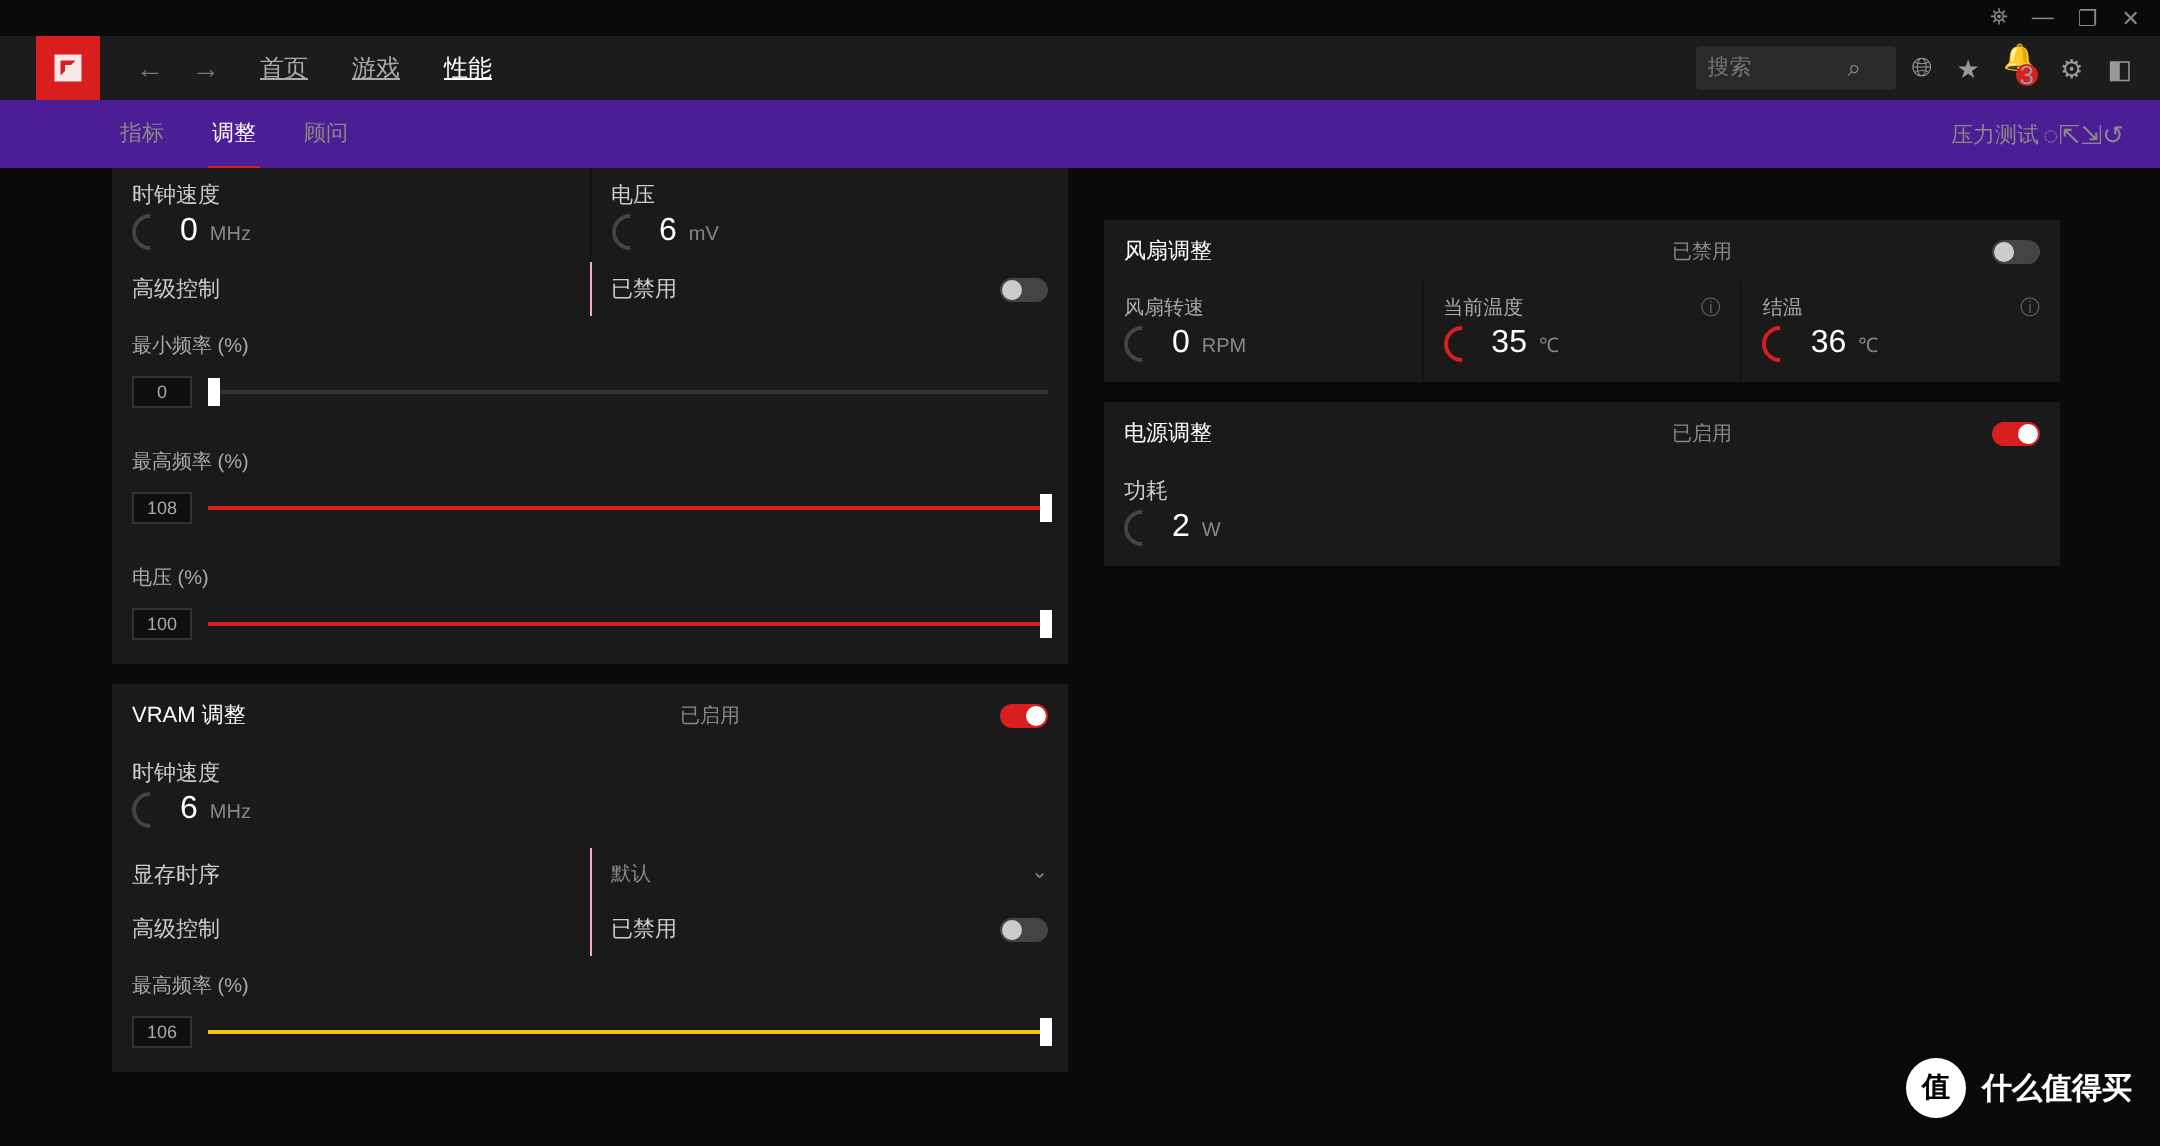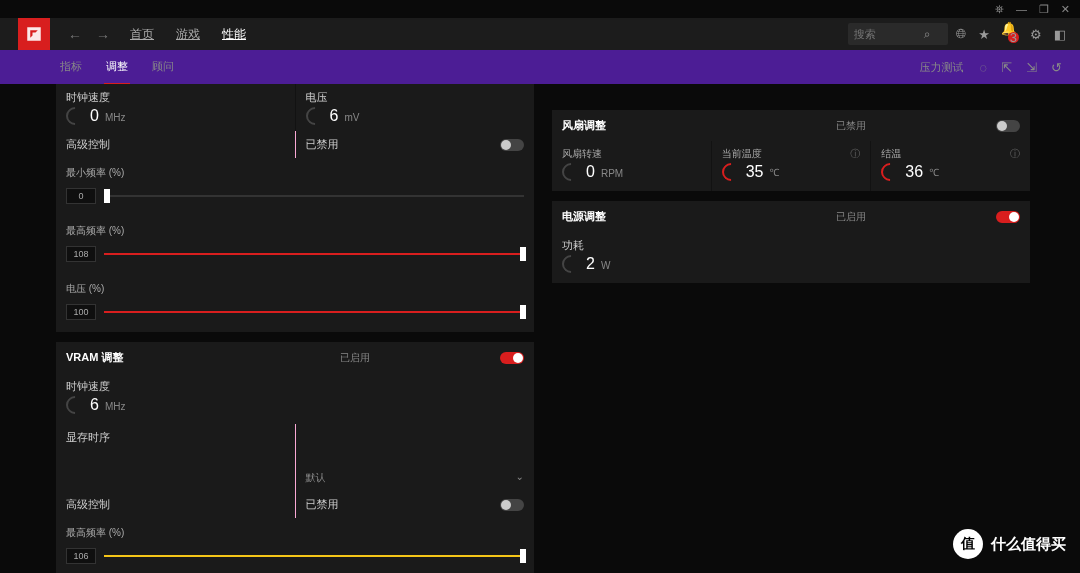--- a/index.html
+++ b/index.html
@@ -24,40 +24,40 @@
 .search .sicon { color: #888; font-size: 12px; }
 .headicns { display: flex; gap: 12px; align-items: center; padding-right: 14px; }
 .headicns span { color: #999; font-size: 13px; position: relative; }
 .badge { position: absolute; top: -4px; right: -6px; background: #d81e1e; color: #fff; border-radius: 50%; width: 11px; height: 11px; font-size: 8px; display: flex; align-items: center; justify-content: center; }
 
 
 .subhdr { height: 34px; background: #4c1d95; display: flex; align-items: center; padding: 0 0 0 58px; }
 .subtabs { display: flex; gap: 20px; }
 .subtab { color: #888; font-size: 11px; padding: 9px 2px; cursor: pointer; }
 .subtab.active { color: #fff; border-bottom: 2px solid #d81e1e; }
-.rtools { display: flex; gap: 14px; align-items: center; padding-right: 18px; color: #888; font-size: 11px; }
+.rtools { display: flex; align-items: center; padding-right: 18px; color: #888; font-size: 11px; }
 .rtools .lbl { margin-right: 2px; }
 .rtools span.icn { font-size: 13px; }
 
 
 .main { display: flex; gap: 18px; padding: 0 12px 0 56px; }
 .col { width: 478px; display: flex; flex-direction: column; gap: 10px; }
 
 .panel { background: #1a1a1a; }
 .hdr-row { display:flex; }
 .hdr-row .half { flex:1; padding:6px 10px; border-right:1px solid #121212; }
 .hdr-row .half:last-child{border-right:none;}
 .gauge { display: flex; align-items: center; gap: 6px; margin-top: 2px; }
 .arc { width: 18px; height: 18px; border: 2px solid #444; border-radius: 50%; border-top-color: transparent; border-right-color: transparent; transform: rotate(45deg); }
 .arc.red { border-color: #d81e1e; border-top-color: transparent; border-right-color: transparent; }
 .gval { color: #fff; font-size: 16px; font-weight: 400; }
 .gunit { color: #888; font-size: 10px; align-self: flex-end; margin-bottom: 2px; }
 
 .section-hdr { display: flex; align-items: center; padding: 8px 10px; }
-.section-hdr .title { color: #fff; font-size: 11px; font-weight: bold; flex: 1; }
+.section-hdr .title { color: #fff; font-size: 11px; font-weight: normal; flex: 1; }
 .section-hdr .state { color: #888; font-size: 10px; width: 160px; }
 .toggle { width: 24px; height: 12px; background: #444; border-radius: 6px; position: relative; }
 .toggle::after { content: ''; position: absolute; width: 10px; height: 10px; background: #ccc; border-radius: 50%; top: 1px; left: 1px; }
 .toggle.on { background: #d81e1e; }
 .toggle.on::after { left: 13px; background: #fff; }
 
 .slider-row { padding: 8px 10px 12px 10px; }
 .slider-row .lbl { color: #aaa; font-size: 10px; margin-bottom: 8px; display: block; }
 .slider { display: flex; align-items: center; gap: 8px; }
 .sval { background: #0f0f0f; color: #aaa; font-size: 9px; padding: 2px 6px; min-width: 30px; text-align: center; border: 1px solid #333; }
@@ -66,21 +66,21 @@
 .fill.red { background: #d81e1e; }
 .fill.yellow { background: #f5c518; }
 .thumb { position: absolute; width: 6px; height: 14px; background: #fff; top: -6px; }
 
 .triple { display: flex; }
 .triple .cell { flex: 1; padding: 6px 10px 10px 10px; border-right: 1px solid #121212; }
 .triple .cell:last-child { border-right: none; }
 .cell .clbl { color: #aaa; font-size: 10px; display: flex; justify-content: space-between; align-items: center; }
 .info { color: #666; font-size: 10px; }
 
-.dropdown { display: flex; align-items: flex-start; margin-top: 41px; }
+.dropdown { display: flex; align-items: flex-start; }
 .dropdown .dval { color: #888; font-size: 10px; flex: 1; }
 .chev { color: #888; font-size: 10px; }
 
 .watermark { position: fixed; bottom: 14px; right: 14px; display: flex; align-items: center; gap: 8px; }
 .wcircle { width: 30px; height: 30px; background: #fff; border-radius: 50%; display: flex; align-items: center; justify-content: center; color: #000; font-size: 14px; font-weight: bold; }
 .wtext { color: #fff; font-size: 15px; font-weight: bold; }
 
 .half-row { display:flex; }
 .half-row > div { flex:1; padding:6px 10px; }
 .half-row > div:first-child{border-right:1px solid #f9a8d4;}

